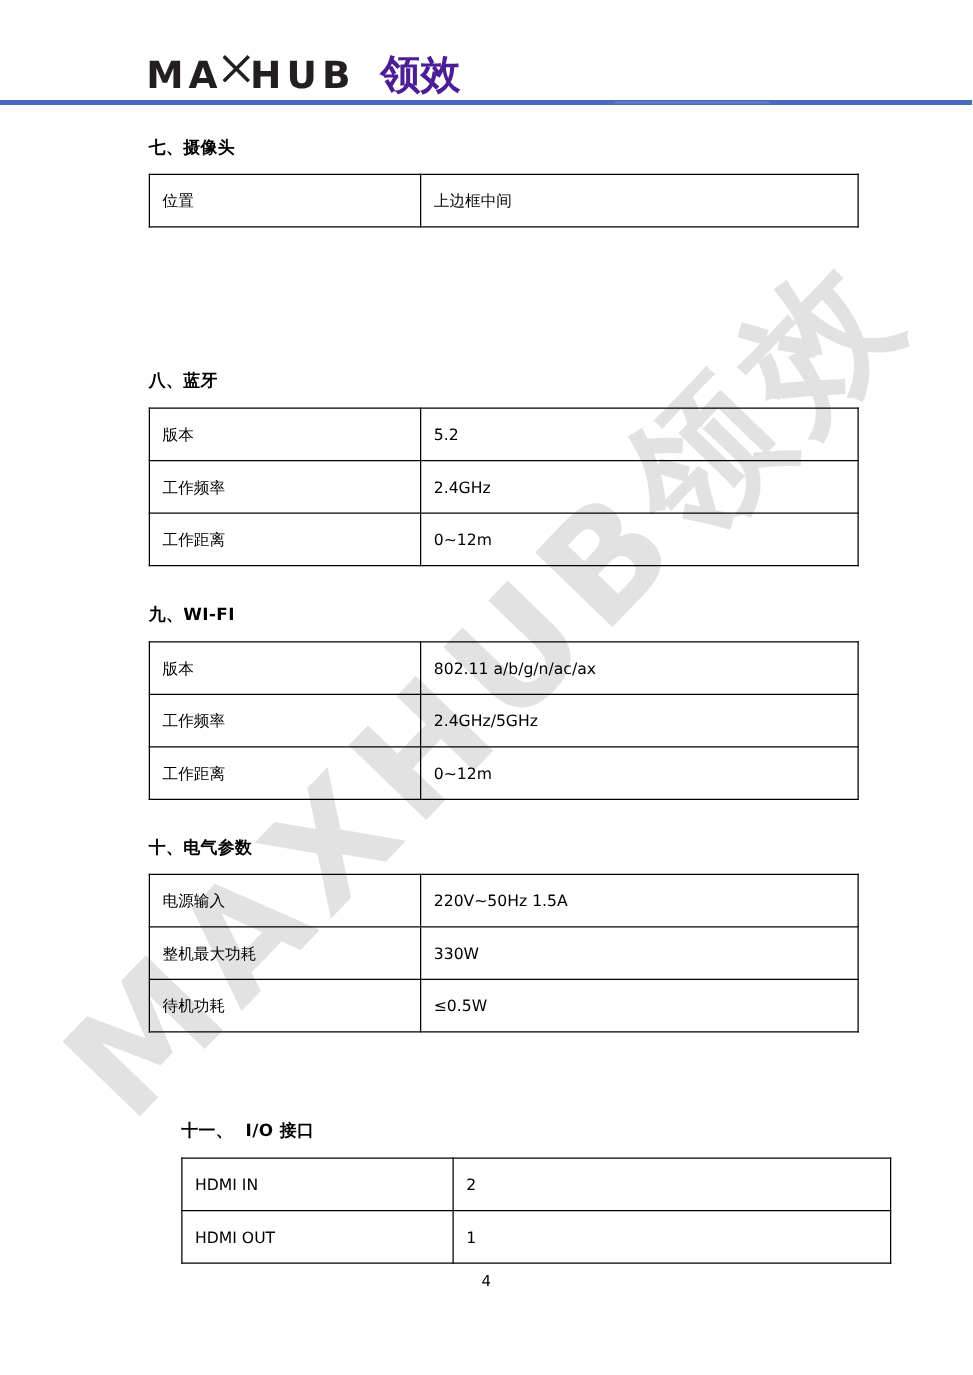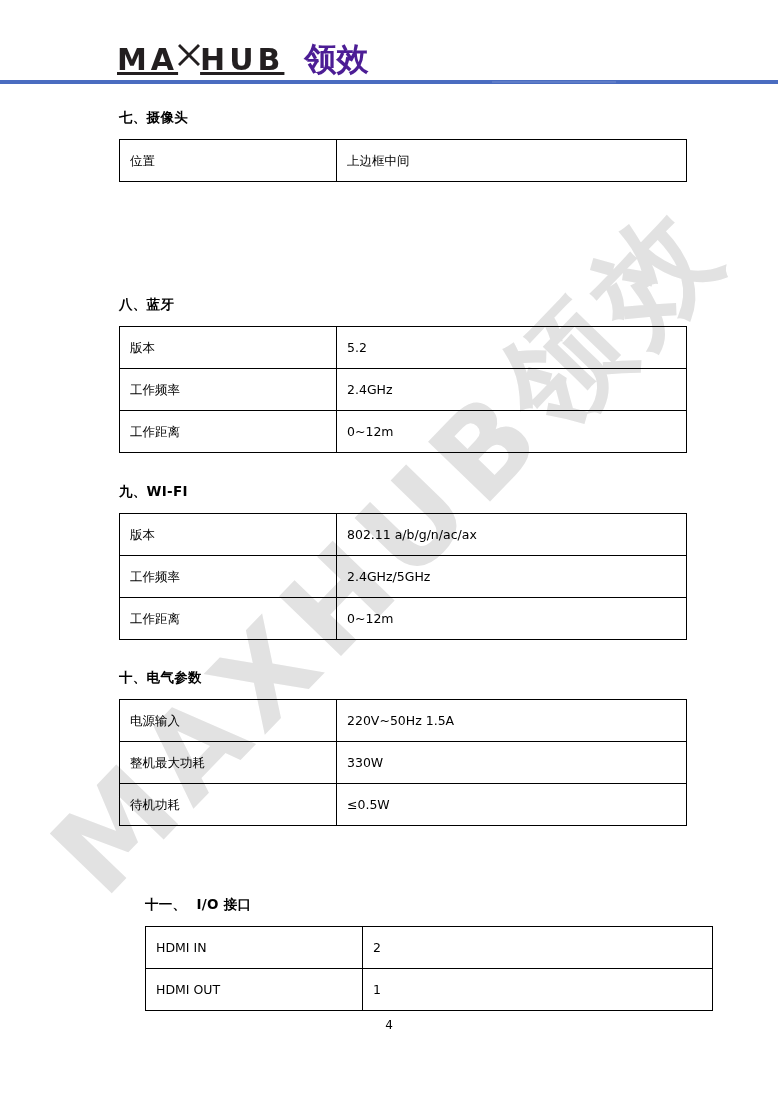--- a/index.html
+++ b/index.html
@@ -53,21 +53,20 @@
     display: flex;
     align-items: baseline;
   }
   .logo-latin {
     font-family: "DejaVu Sans", "Liberation Sans", sans-serif;
     font-size: 30px;
     font-weight: 700;
     letter-spacing: 4px;
     color: #231f20;
     line-height: 1;
-    text-decoration: underline;
   }
   .logo-x {
     display: inline-block;
     position: relative;
     width: 22px;
     height: 30px;
     vertical-align: baseline;
   }
   .logo-x svg { position: absolute; left: 0; bottom: 4px; }
   .logo-cn {

